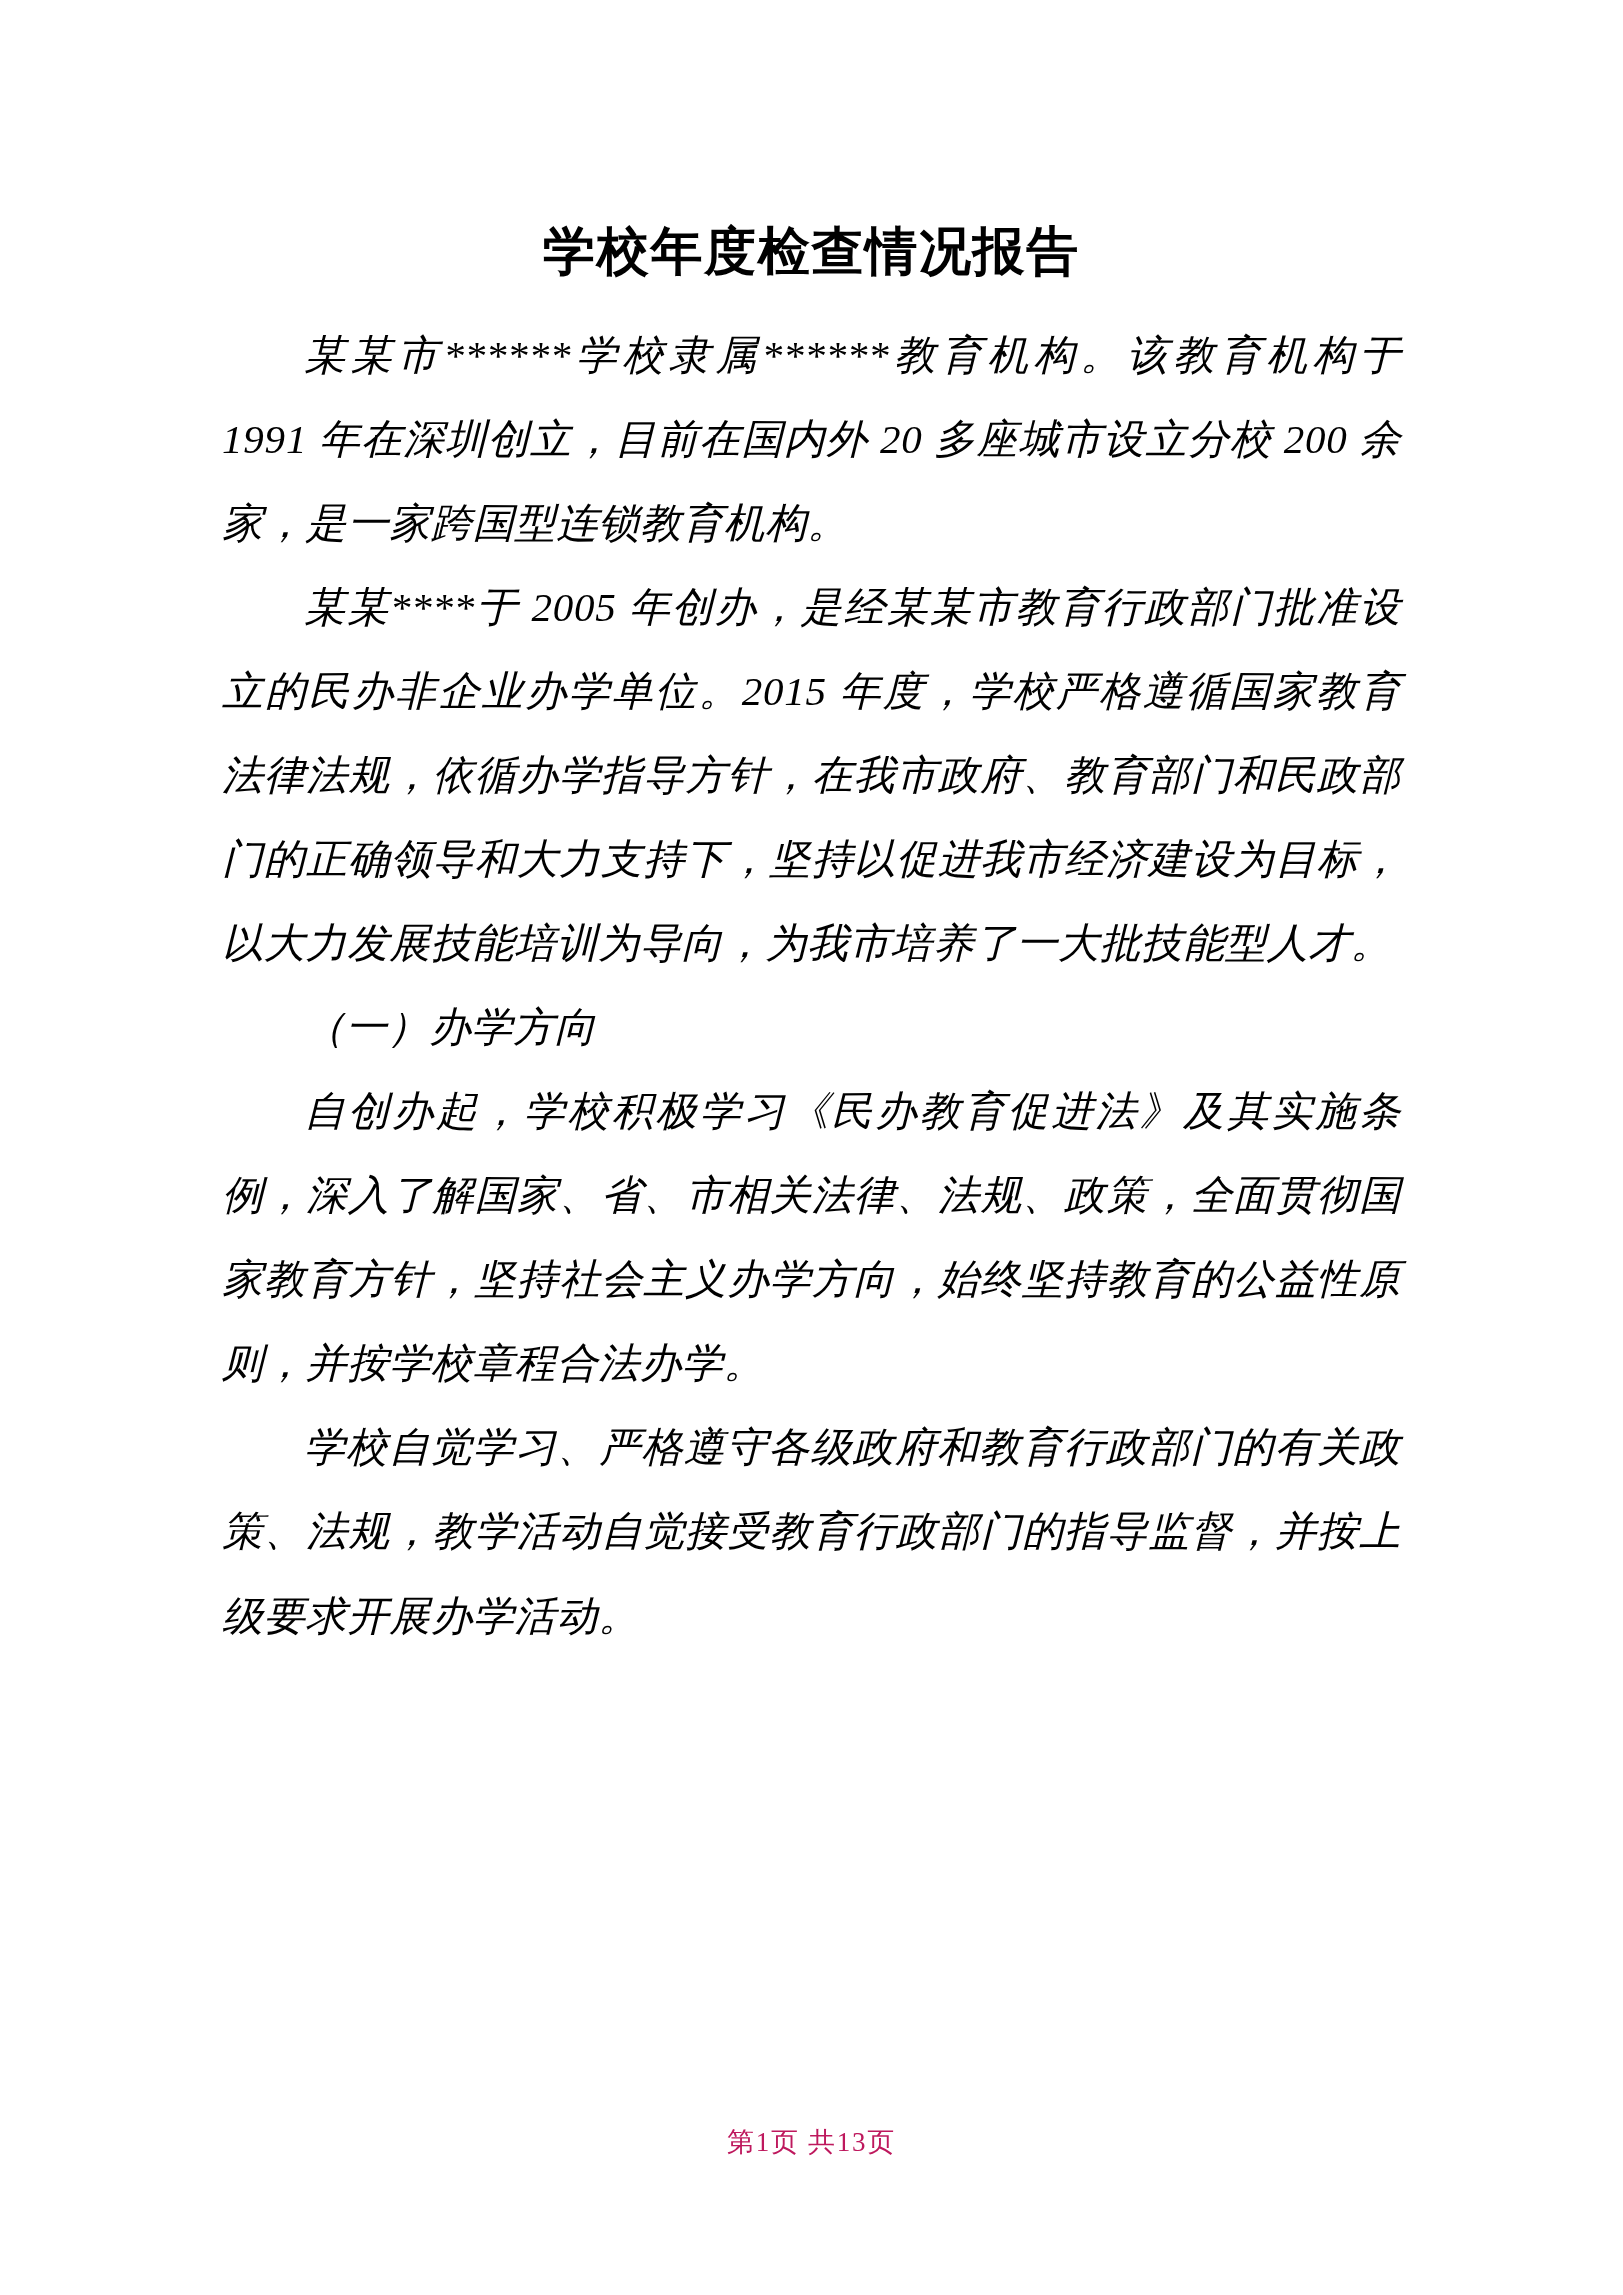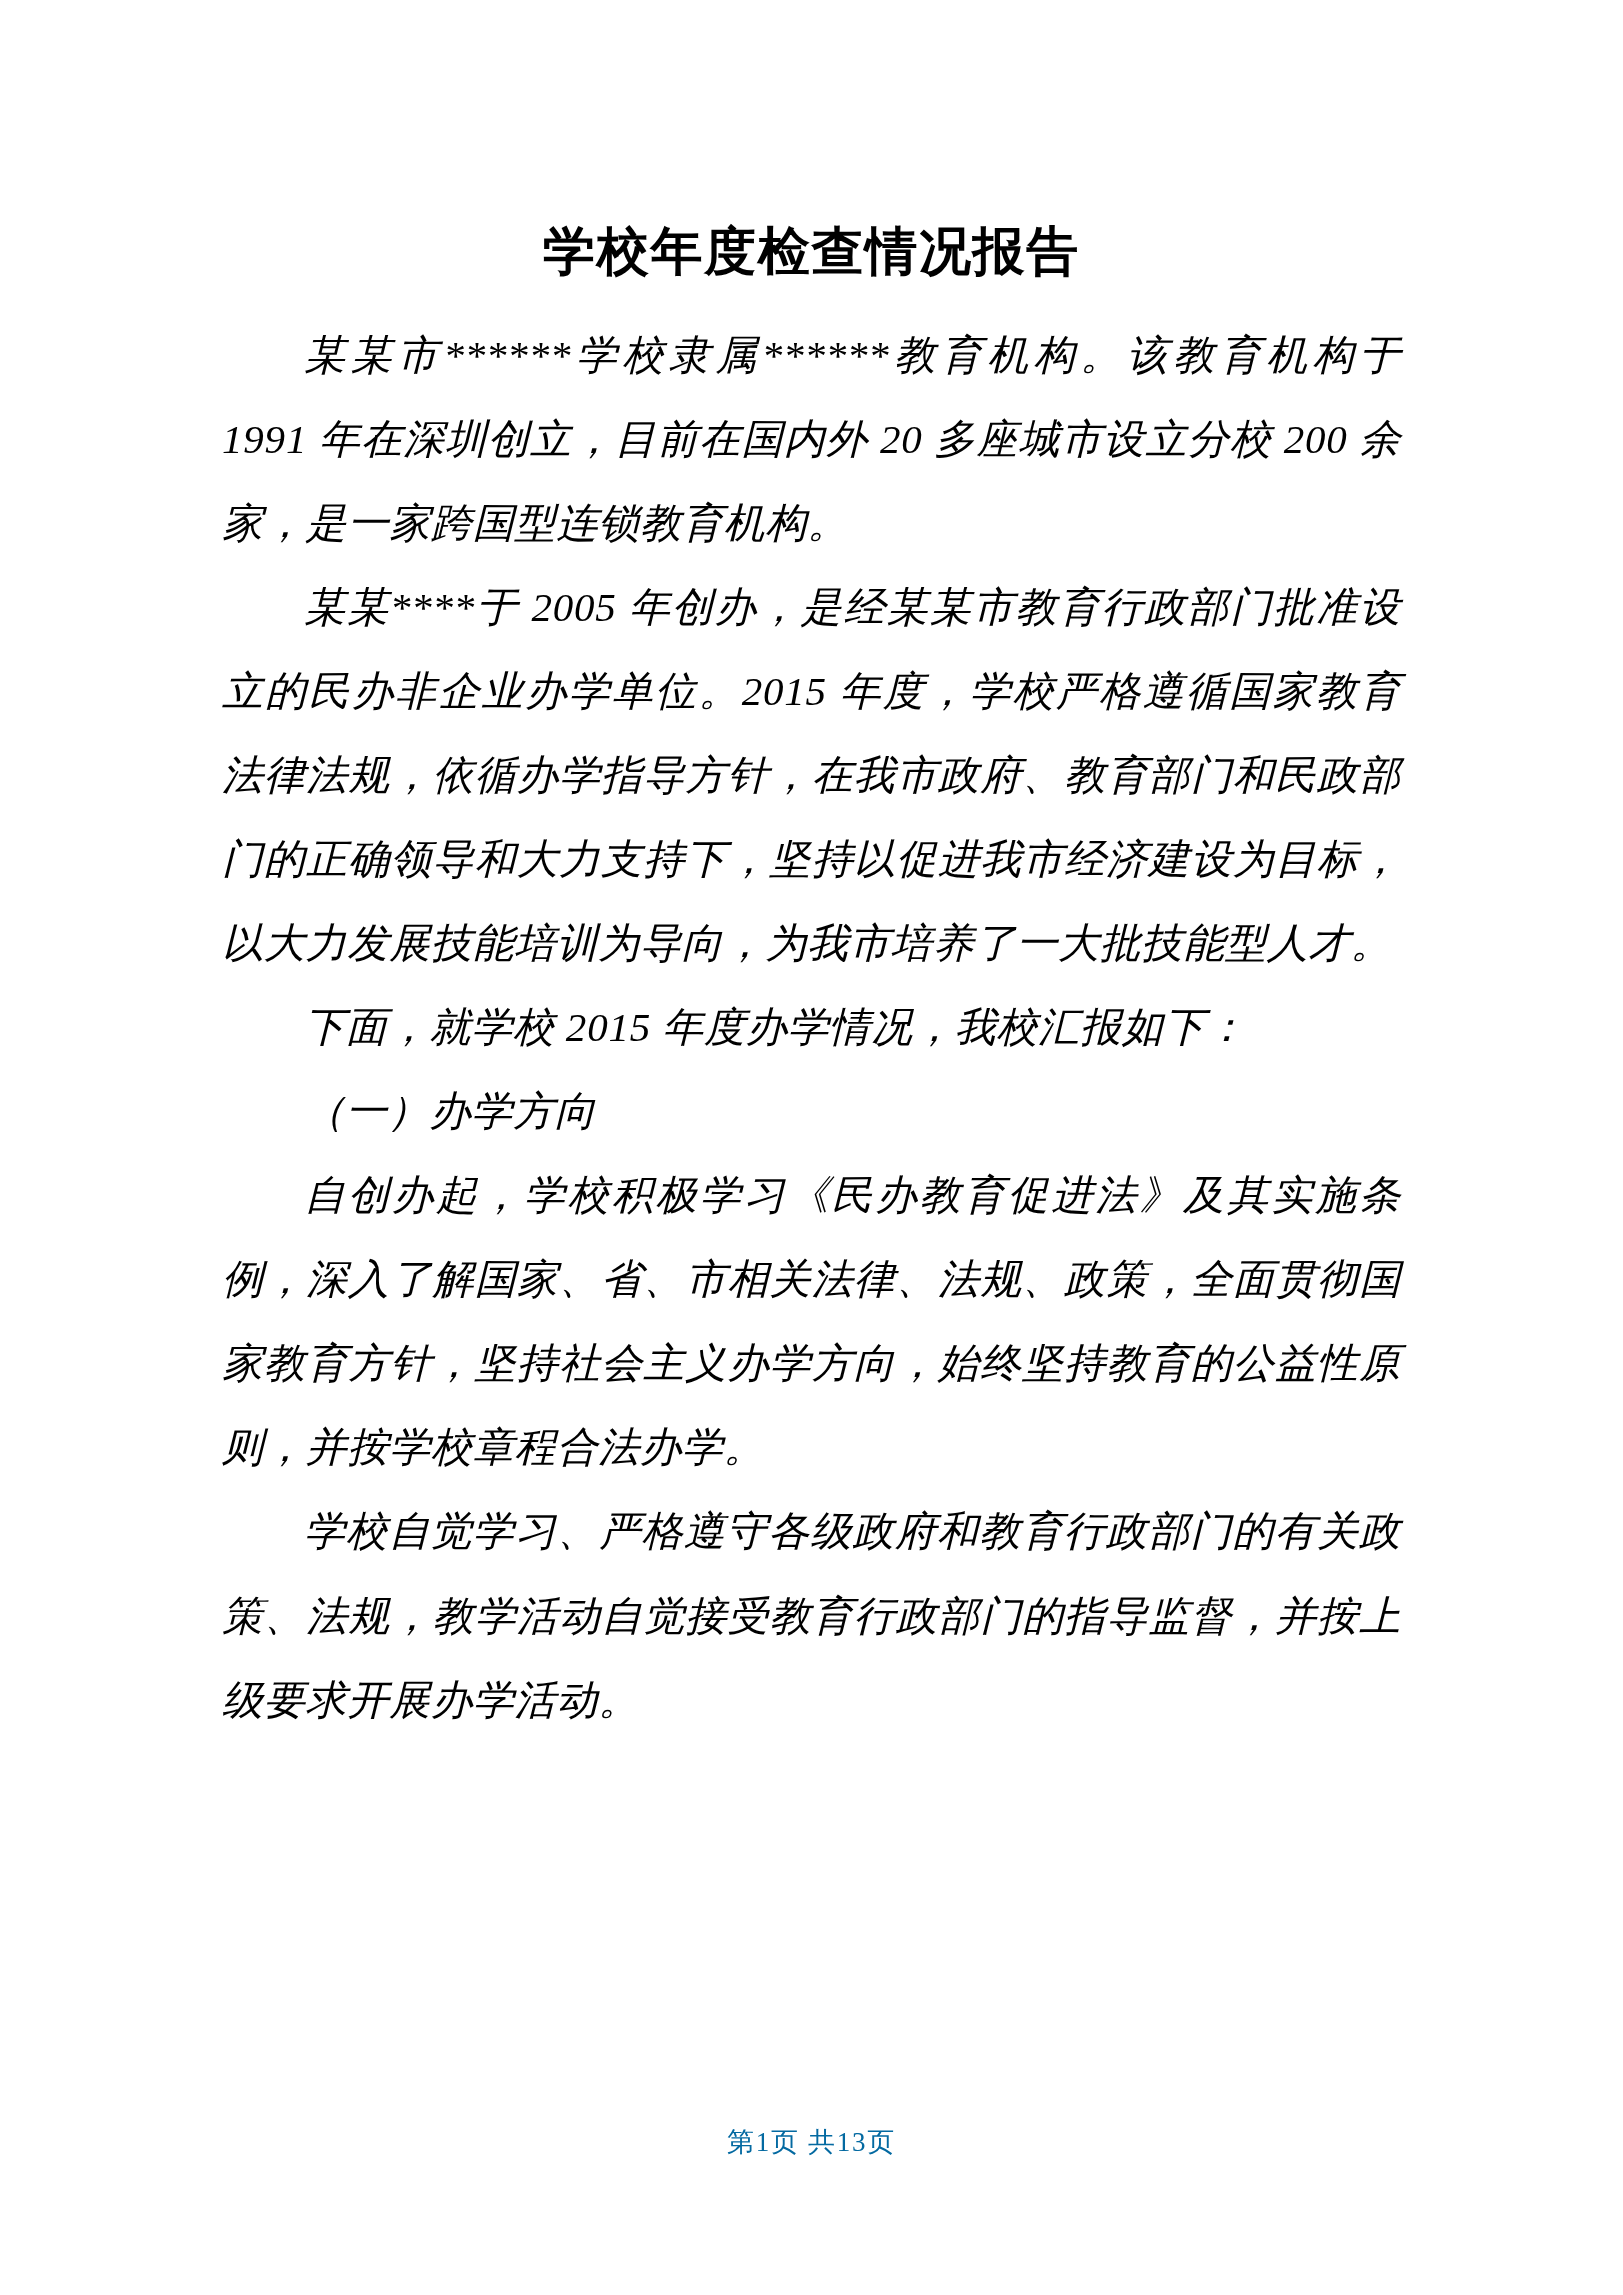--- a/index.html
+++ b/index.html
@@ -37,34 +37,33 @@
     letter-spacing: 0.8px;
     font-style: italic;
   }
   .footer {
     position: absolute;
     bottom: 135px;
     left: 0;
     width: 100%;
     text-align: center;
     font-size: 27px;
-    color: #0369a1;
+    color: #be185d;
     letter-spacing: 1.7px;
   }
 </style>
 </head>
 <body>
 
 <div class="page">
   <div class="content">
     <h1 class="doc-title">学校年度检查情况报告</h1>
 
     <p class="para">某某市******学校隶属******教育机构。该教育机构于 1991 年在深圳创立，目前在国内外 20 多座城市设立分校 200 余家，是一家跨国型连锁教育机构。</p>
     <p class="para">某某****于 2005 年创办，是经某某市教育行政部门批准设立的民办非企业办学单位。2015 年度，学校严格遵循国家教育法律法规，依循办学指导方针，在我市政府、教育部门和民政部门的正确领导和大力支持下，坚持以促进我市经济建设为目标，以大力发展技能培训为导向，为我市培养了一大批技能型人才。</p>
-    <p class="para">下面，就学校 2015 年度办学情况，我校汇报如下：</p>
     <p class="para">（一）办学方向</p>
     <p class="para">自创办起，学校积极学习《民办教育促进法》及其实施条例，深入了解国家、省、市相关法律、法规、政策，全面贯彻国家教育方针，坚持社会主义办学方向，始终坚持教育的公益性原则，并按学校章程合法办学。</p>
     <p class="para">学校自觉学习、严格遵守各级政府和教育行政部门的有关政策、法规，教学活动自觉接受教育行政部门的指导监督，并按上级要求开展办学活动。</p>
   </div>
 
   <div class="footer">第1页 共13页</div>
 </div>
 
 
 </body></html>

